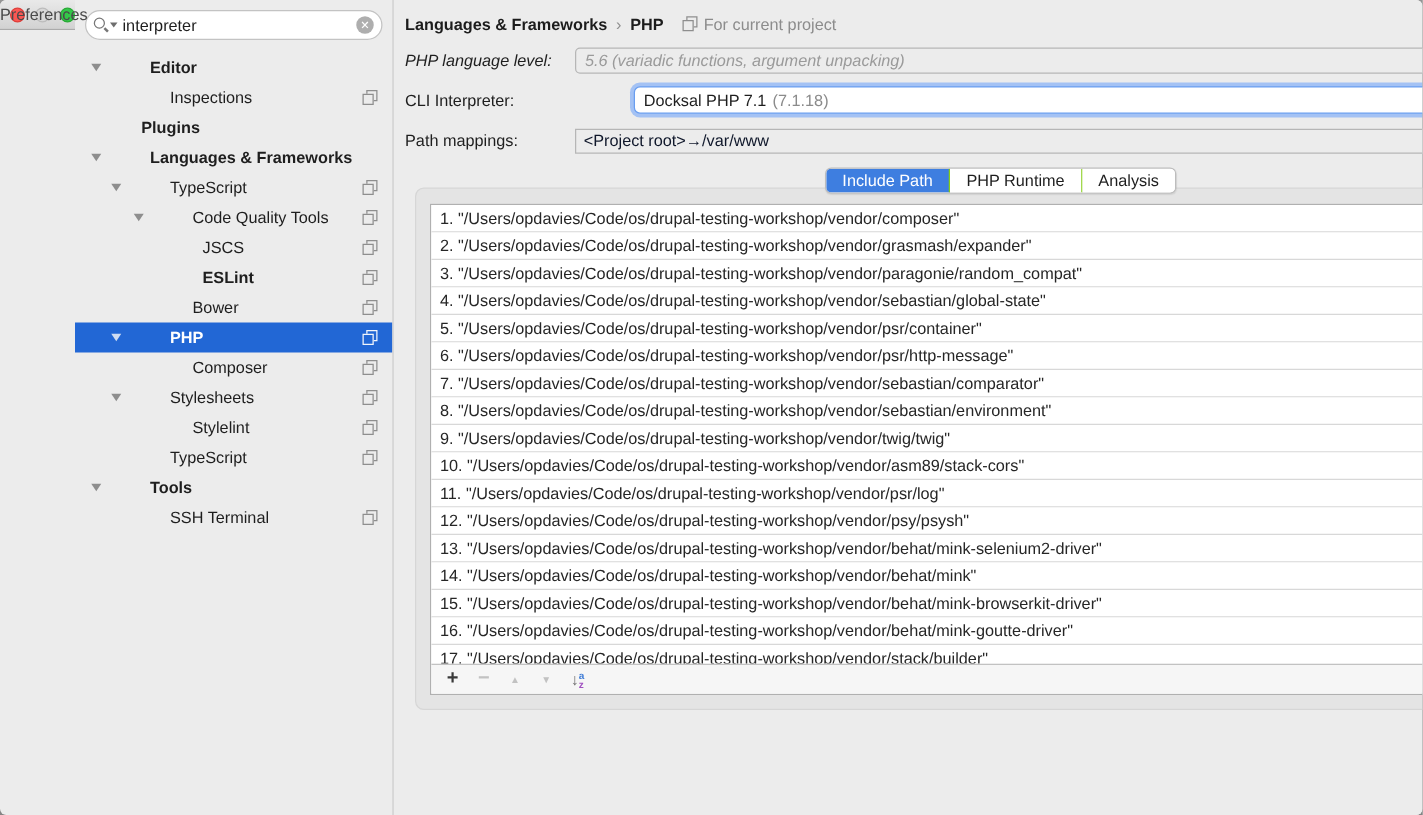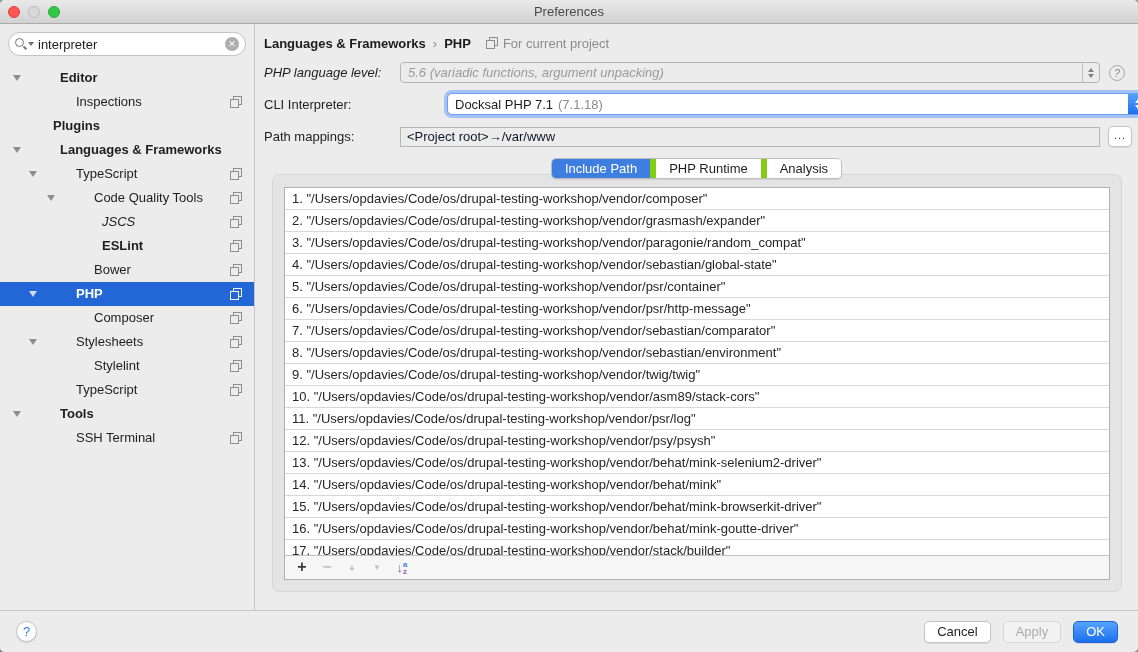--- a/index.html
+++ b/index.html
@@ -1,19 +1,19 @@
 <!DOCTYPE html>
 <html style="--selection: #2267d5; --tabblue: #3e7ee0;"><head>
 <meta charset="utf-8">
 <style>
   * { margin:0; padding:0; box-sizing:border-box; }
   html,body { background:#9e9e9e; }
   body { font-family:"Liberation Sans","DejaVu Sans",sans-serif; font-size:13px; color:#1e1e1e; }
   .window { width:1138px; height:652px; background:#ececec; position:relative; overflow:hidden;
-            display:flex; flex-direction:column; border-radius:5px; box-shadow:0 10px 30px rgba(0,0,0,.4); }
+            display:flex; flex-direction:row; border-radius:5px; box-shadow:0 10px 30px rgba(0,0,0,.4); }
 
   
   .titlebar { height:24px; flex:0 0 24px; background:linear-gradient(#e9e9e9,#d2d2d2);
               border-bottom:1px solid #ababab; display:flex; align-items:center; position:relative; }
   .traffic { display:flex; gap:8px; margin-left:8px; }
   .tl { width:12px; height:12px; border-radius:50%; }
   .tl.red   { background:#fc5753; border:1px solid #df3e39; }
   .tl.gray  { background:#d8d8d8; border:1px solid #bcbcbc; }
   .tl.green { background:#33c748; border:1px solid #27aa35; }
   .win-title { position:absolute; left:0; right:0; text-align:center; color:#4a4a4a; font-size:13px; }
@@ -88,21 +88,21 @@
   .textfield { width:100%; height:20px; background:#ececec; border:1px solid #b6b6b6;
                display:flex; align-items:center; padding-left:6px; color:#0f172a; }
   .browse-btn { margin-left:8px; width:24px; height:21px; background:#fff; border:1px solid #c4c4c4;
                 border-radius:5px; color:#3c3c3c; font-size:11px; line-height:17px; text-align:center;
                 letter-spacing:1px; box-shadow:0 1px 1px rgba(0,0,0,.08); }
 
   
   .tab-bar { display:flex; justify-content:center; margin-top:11px; position:relative; z-index:2; margin-bottom:-5px; }
   .seg { display:flex; border:1px solid #bdbdbd; border-radius:5px; overflow:hidden; background:#fff;
          box-shadow:0 1px 1px rgba(0,0,0,.08); height:21px; }
-  .seg-btn { padding:0 13px; line-height:19px; color:#1e1e1e; background:#fff; border-right:6px solid #84cc16; }
+  .seg-btn { padding:0 13px; line-height:19px; color:#1e1e1e; background:#fff; border-right:1px solid #84cc16; }
   .seg-btn:last-child { border-right:none; }
   .seg-btn.selected { background:var(--tabblue,#3e7ee0); color:#fff; }
 
   
   .panel { margin:0 16px 0 17px; height:418px; background:#e4e4e4; border:1px solid #d6d6d6;
            border-radius:7px; padding:12px 11px 11px 11px; }
   .listbox { height:100%; background:#fff; border:1px solid #b0b0b0; display:flex; flex-direction:column; overflow:hidden; }
   .list-rows { height:367px; overflow:hidden; }
   .path-row { height:22px; line-height:21px; border-bottom:1px solid #d8d8d8; padding-left:7px;
               white-space:nowrap; overflow:hidden; color:#262626; background:#fff; }
@@ -179,21 +179,21 @@
     <span class="lbl" style="left: 48px;">TypeScript</span>
     <span class="proj-icon"></span>
   </div>
           <div class="tree-row">
     <span class="arrow" style="left: 47px;"></span>
     <span class="lbl" style="left: 66px;">Code Quality Tools</span>
     <span class="proj-icon"></span>
   </div>
           <div class="tree-row">
 
-    <span class="lbl" style="left: 74px; font-style: italic;">JSCS</span>
+    <span class="lbl" style="left: 74px;">JSCS</span>
     <span class="proj-icon"></span>
   </div>
           <div class="tree-row">
 
     <span class="lbl" style="left: 74px; font-weight: bold;">ESLint</span>
     <span class="proj-icon"></span>
   </div>
           <div class="tree-row">
 
     <span class="lbl" style="left: 66px;">Bower</span>

